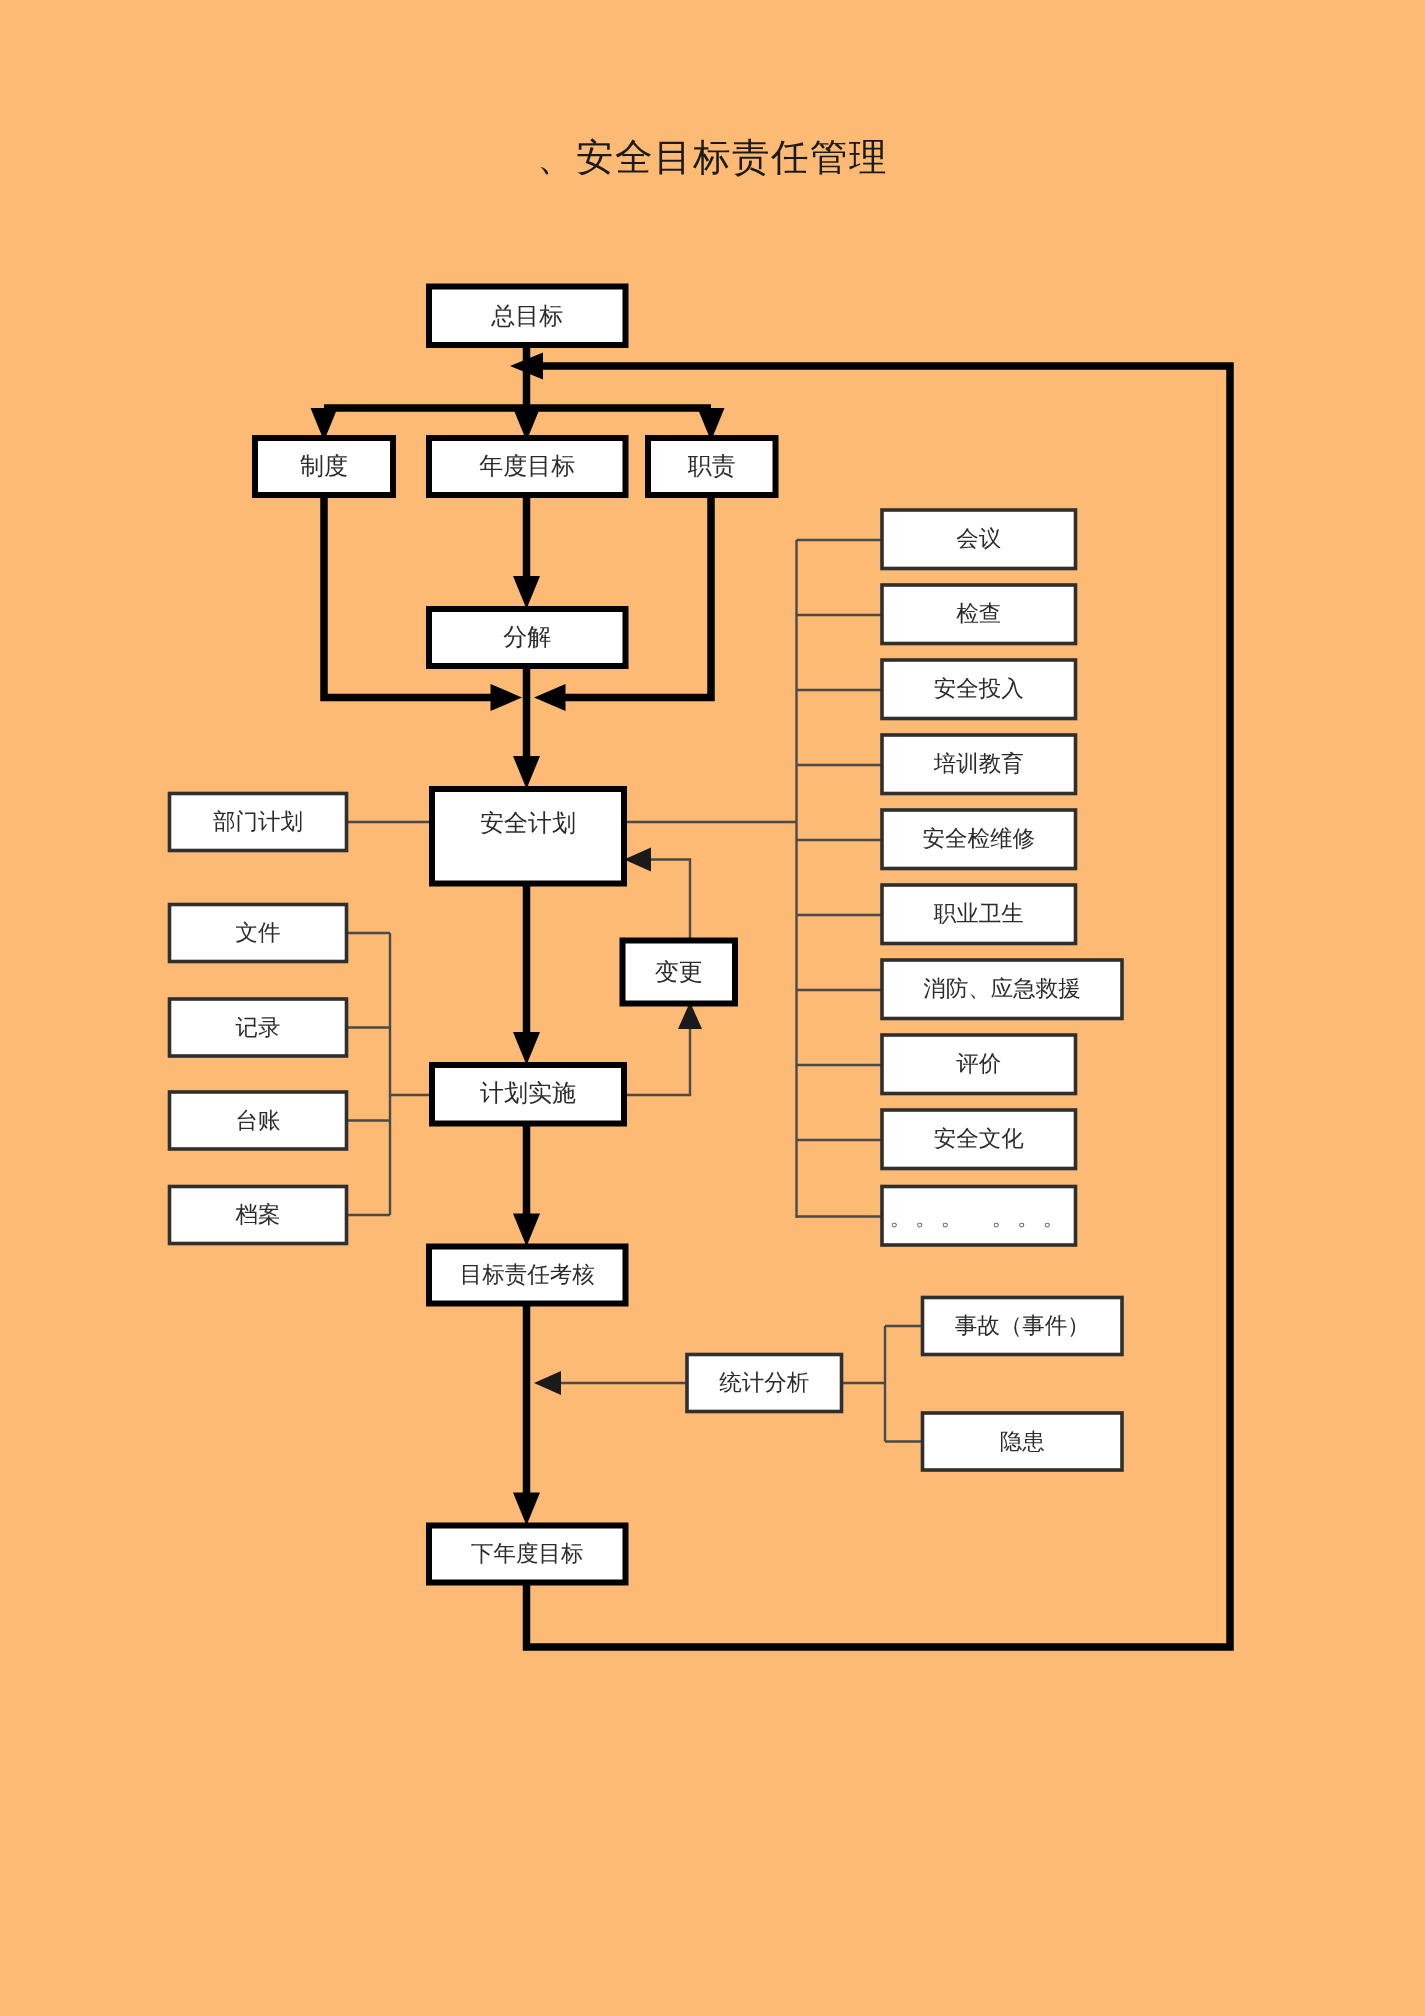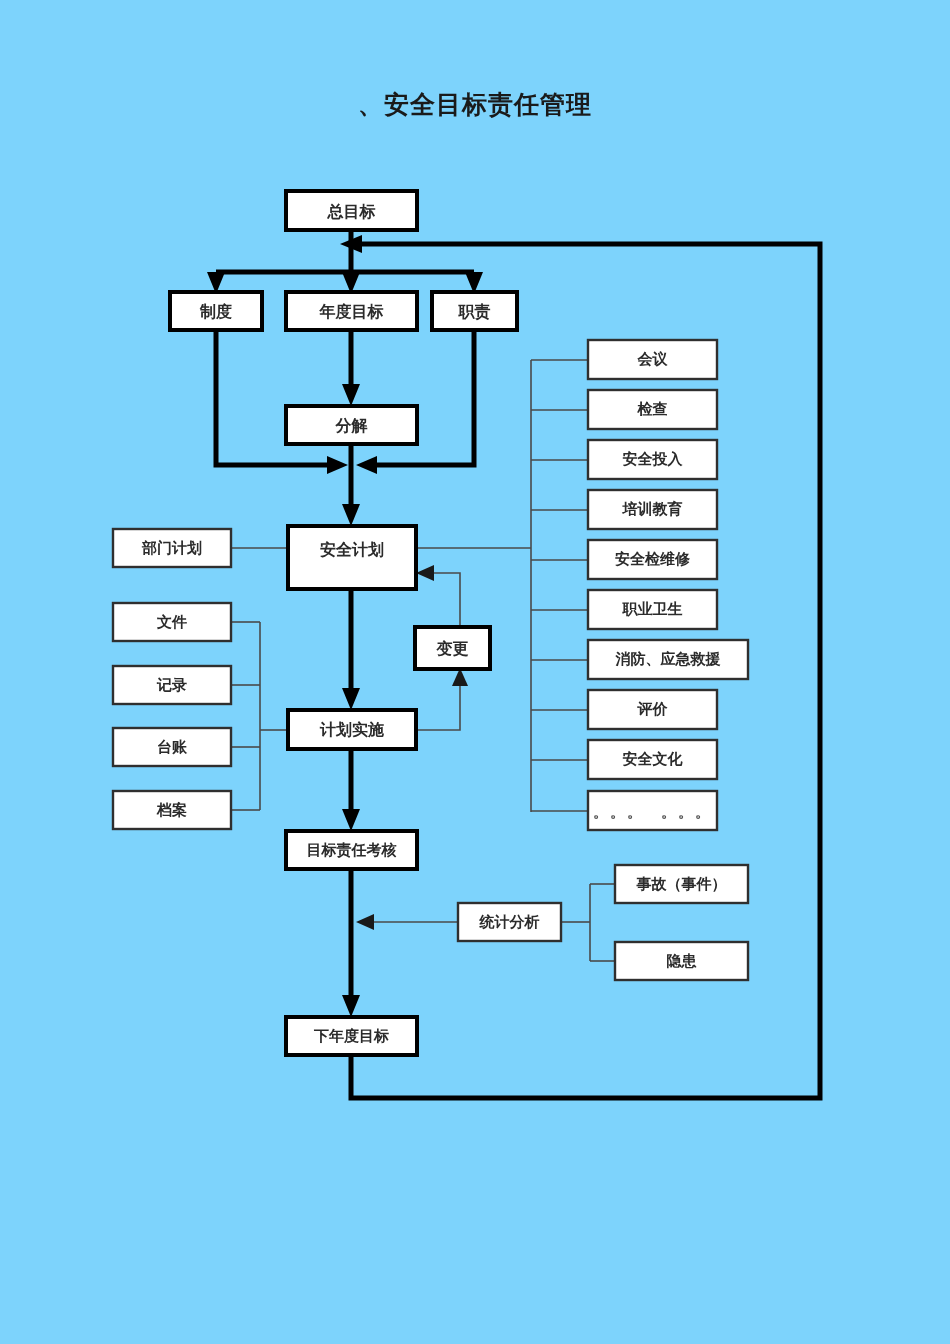--- a/index.html
+++ b/index.html
@@ -11,22 +11,21 @@
     width: 950px;
     height: 1344px;
     font-family: "DejaVu Sans", "Liberation Sans", sans-serif;
     position: relative;
     overflow: hidden;
   }
   #page {
     position: relative;
     width: 950px;
     height: 1344px;
-    background: #7dd3fc;
-    font-weight: bold;
+    background: #fdba74;
   }
   #doc-title {
     position: absolute;
     left: 0;
     top: 88px;
     width: 950px;
     text-align: center;
     font-family: "DejaVu Serif", "Liberation Serif", serif;
     font-size: 25px;
     letter-spacing: 1px;

